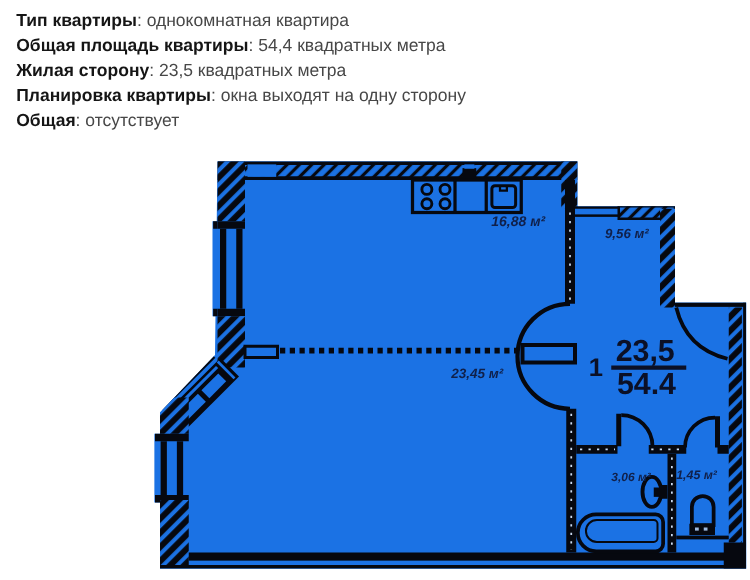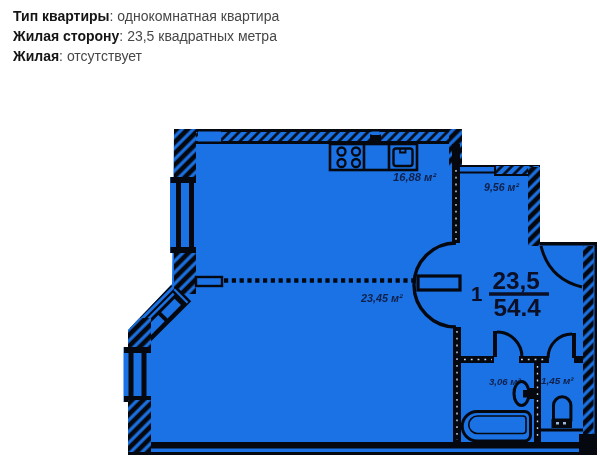--- a/index.html
+++ b/index.html
@@ -7,22 +7,24 @@
   font-family:"Liberation Sans",sans-serif;}
 #info{position:absolute;left:13px;top:6px;font-size:14px;line-height:20px;color:#474747;}
 #info b{color:#151515;}
 svg{position:absolute;left:0;top:0;}
 </style>
 </head>
 <body>
 <div id="page">
 <div id="info">
 <div><b>Тип квартиры</b>: однокомнатная квартира</div>
+<div><b>Общая площадь квартиры</b>: 54,4 квадратных метра</div>
 <div><b>Жилая сторону</b>: 23,5 квадратных метра</div>
-<div><b>Жилая</b>: отсутствует</div>
+<div><b>Планировка квартиры</b>: окна выходят на одну сторону</div>
+<div><b>Общая</b>: отсутствует</div>
 </div>
 <svg width="600" height="464" viewBox="0 0 600 464">
 <defs>
 <pattern id="hb" width="8" height="8" patternUnits="userSpaceOnUse" patternTransform="rotate(-45)">
   <rect width="8" height="8" fill="#06080f"></rect>
   <rect y="2.5" width="8" height="3.2" fill="#1b72e4"></rect>
 </pattern>
 <pattern id="hw" width="7" height="7" patternUnits="userSpaceOnUse" patternTransform="rotate(-45)">
   <rect width="7" height="7" fill="#1b72e4"></rect>
   <rect y="2.2" width="7" height="2.6" fill="#06080f"></rect>

